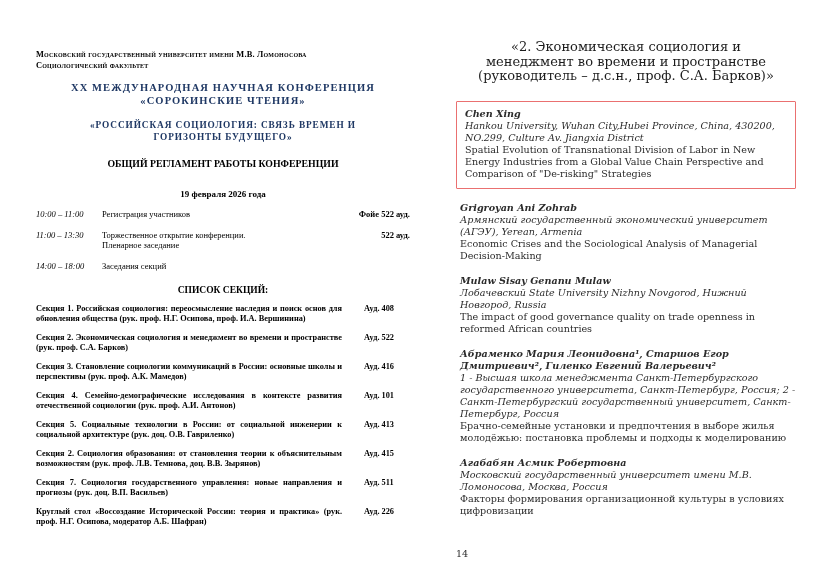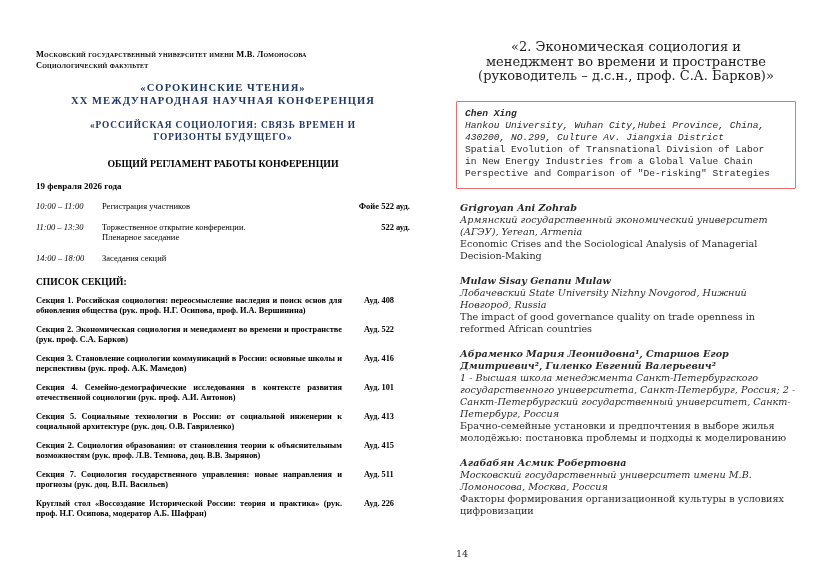--- a/index.html
+++ b/index.html
@@ -6,49 +6,49 @@
   body{
     width:829px;height:586px;background:#ffffff;position:relative;
     font-family:"Liberation Serif", serif;color:#000;overflow:hidden;
   }
   
   .page-left{position:absolute;left:36px;top:50px;width:374px;}
   .lp-uni{font-weight:bold;font-variant:small-caps;font-size:8.4px;line-height:10.5px;text-align:left;letter-spacing:.2px;}
   .lp-title{color:#1f3864;font-weight:bold;font-size:10.5px;line-height:12.5px;text-align:center;letter-spacing:1.1px;margin-top:11px;}
   .lp-subtitle{color:#1f3864;font-weight:bold;font-size:9.3px;line-height:11.5px;text-align:center;letter-spacing:.9px;margin-top:13px;}
   .lp-reglament{font-weight:bold;font-size:9.8px;text-align:center;margin-top:15px;}
-  .lp-date{font-weight:bold;font-size:9px;text-align:left;margin-top:12px;}
+  .lp-date{font-weight:bold;font-size:9px;text-align:center;margin-top:20px;}
   .sched{margin-top:4px;}
   .sched-row{display:flex;font-size:8.5px;line-height:10.5px;margin-top:10px;}
   .sched-time{width:66px;font-style:italic;flex:none;}
   .sched-event{flex:1;white-space:pre-line;}
   .sched-loc{width:88px;text-align:right;font-weight:bold;flex:none;}
-  .lp-sections-h{font-weight:bold;font-size:9.5px;text-align:left;margin-top:14px;}
+  .lp-sections-h{font-weight:bold;font-size:9.5px;text-align:center;margin-top:14px;}
   .section-row{display:flex;margin-top:8.5px;font-size:8.3px;line-height:10.3px;font-weight:bold;}
   .section-title{width:306px;text-align:justify;flex:none;}
   .section-room{margin-left:auto;width:46px;flex:none;}
   
   .page-right{position:absolute;left:456px;top:40px;width:340px;color:#2b2b2b;font-family:"DejaVu Serif", serif;}
   .rp-title{font-size:13px;line-height:14.5px;text-align:center;color:#1c1c1c;}
   .entry{margin-top:13px;font-size:9.6px;line-height:12px;padding-left:4px;}
   .entry .authors{font-weight:bold;font-style:italic;}
   .entry .affil{font-style:italic;}
-  .entry.highlighted{border:1.5px solid #ea7070;padding:6px 18px 8px 8px;margin-top:17px;border-radius:1px;font-family:Liberation Mono, monospace;}
+  .entry.highlighted{border:1.5px solid #ea7070;padding:6px 18px 8px 8px;margin-top:17px;border-radius:1px;}
   .page-num{position:absolute;left:456px;top:548px;width:340px;text-align:left;font-size:9.6px;color:#2b2b2b;font-family:"DejaVu Serif", serif;}
 </style>
 </head>
 <body>
 
 <div class="page-left">
   <div class="lp-uni">Московский государственный университет имени М.В. Ломоносова</div>
   <div class="lp-uni">Социологический факультет</div>
 
   <div class="lp-title">
+    <div>ХХ МЕЖДУНАРОДНАЯ НАУЧНАЯ КОНФЕРЕНЦИЯ</div>
     <div>«СОРОКИНСКИЕ ЧТЕНИЯ»</div>
-    <div>ХХ МЕЖДУНАРОДНАЯ НАУЧНАЯ КОНФЕРЕНЦИЯ</div>
   </div>
 
   <div class="lp-subtitle">
     <div>«РОССИЙСКАЯ СОЦИОЛОГИЯ: СВЯЗЬ ВРЕМЕН И</div>
     <div>ГОРИЗОНТЫ БУДУЩЕГО»</div>
   </div>
 
   <div class="lp-reglament">ОБЩИЙ РЕГЛАМЕНТ РАБОТЫ КОНФЕРЕНЦИИ</div>
   <div class="lp-date">19 февраля 2026 года</div>
 

